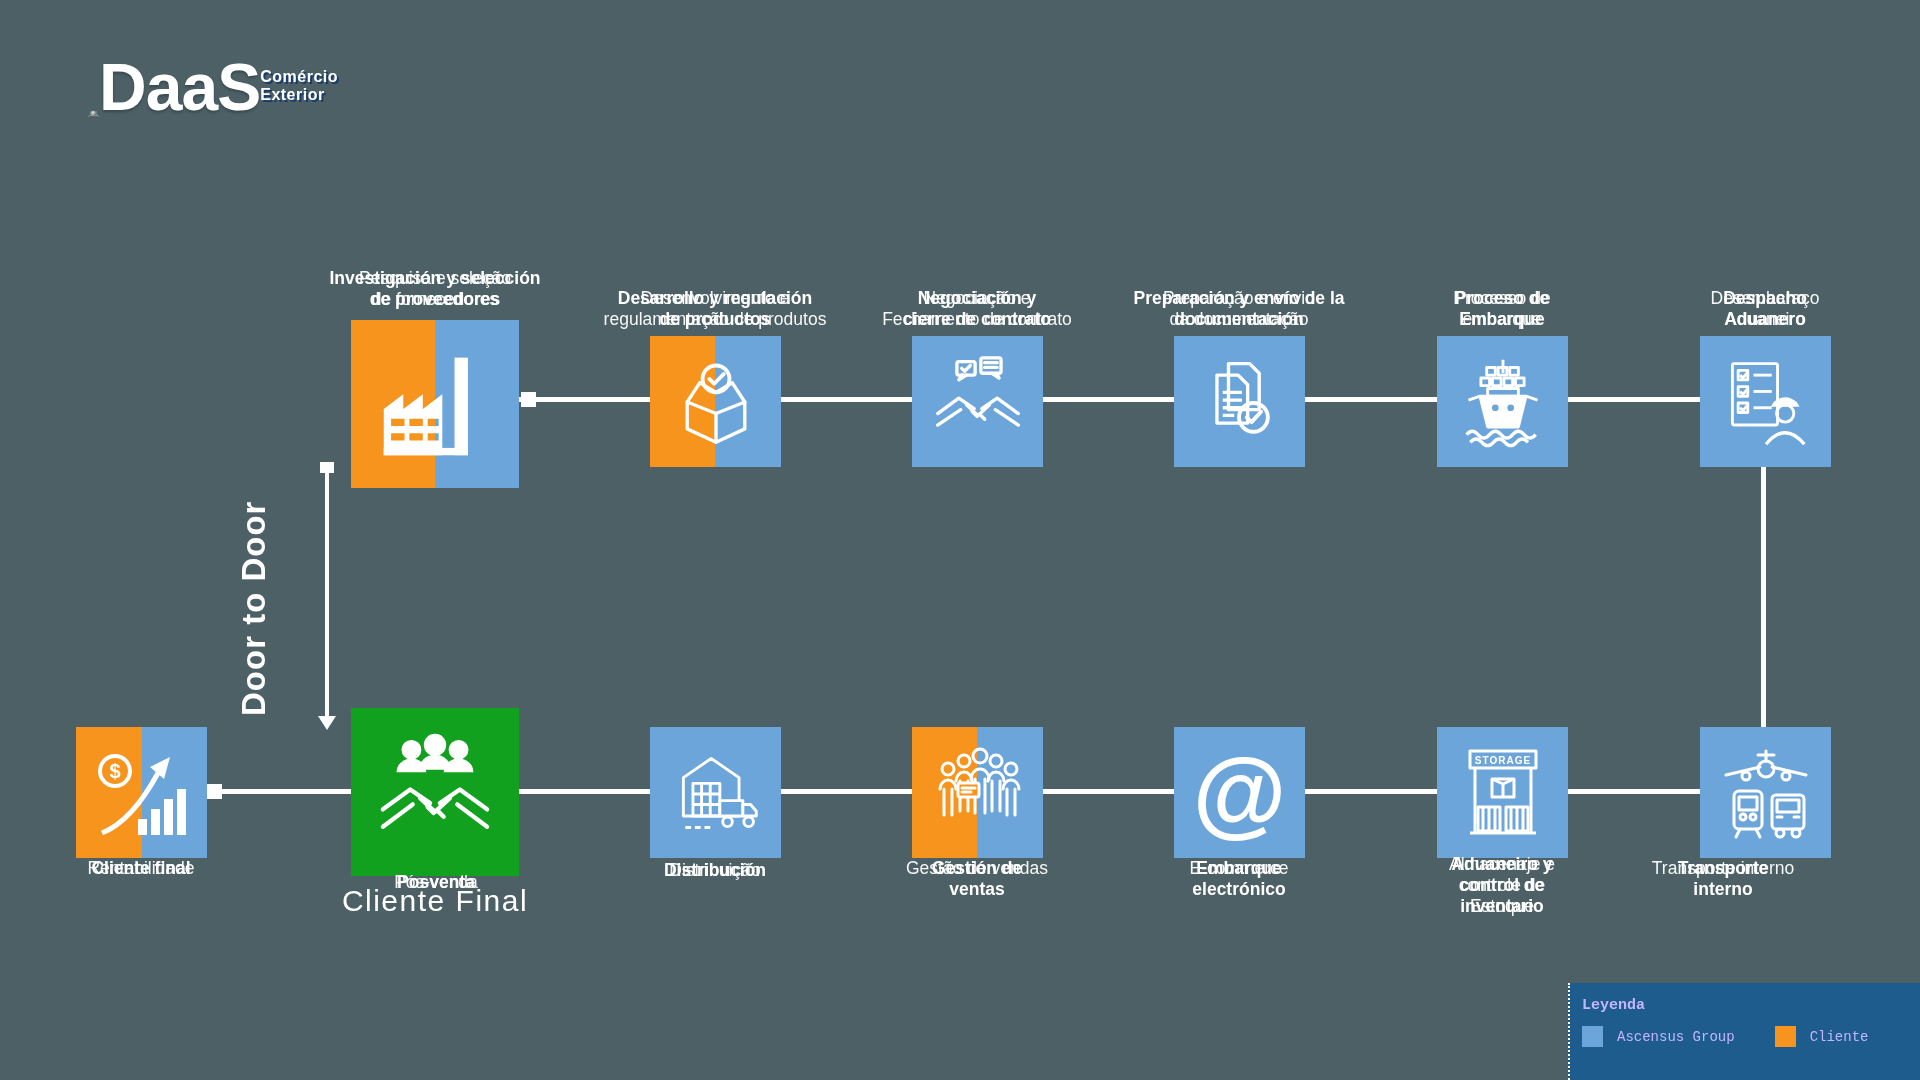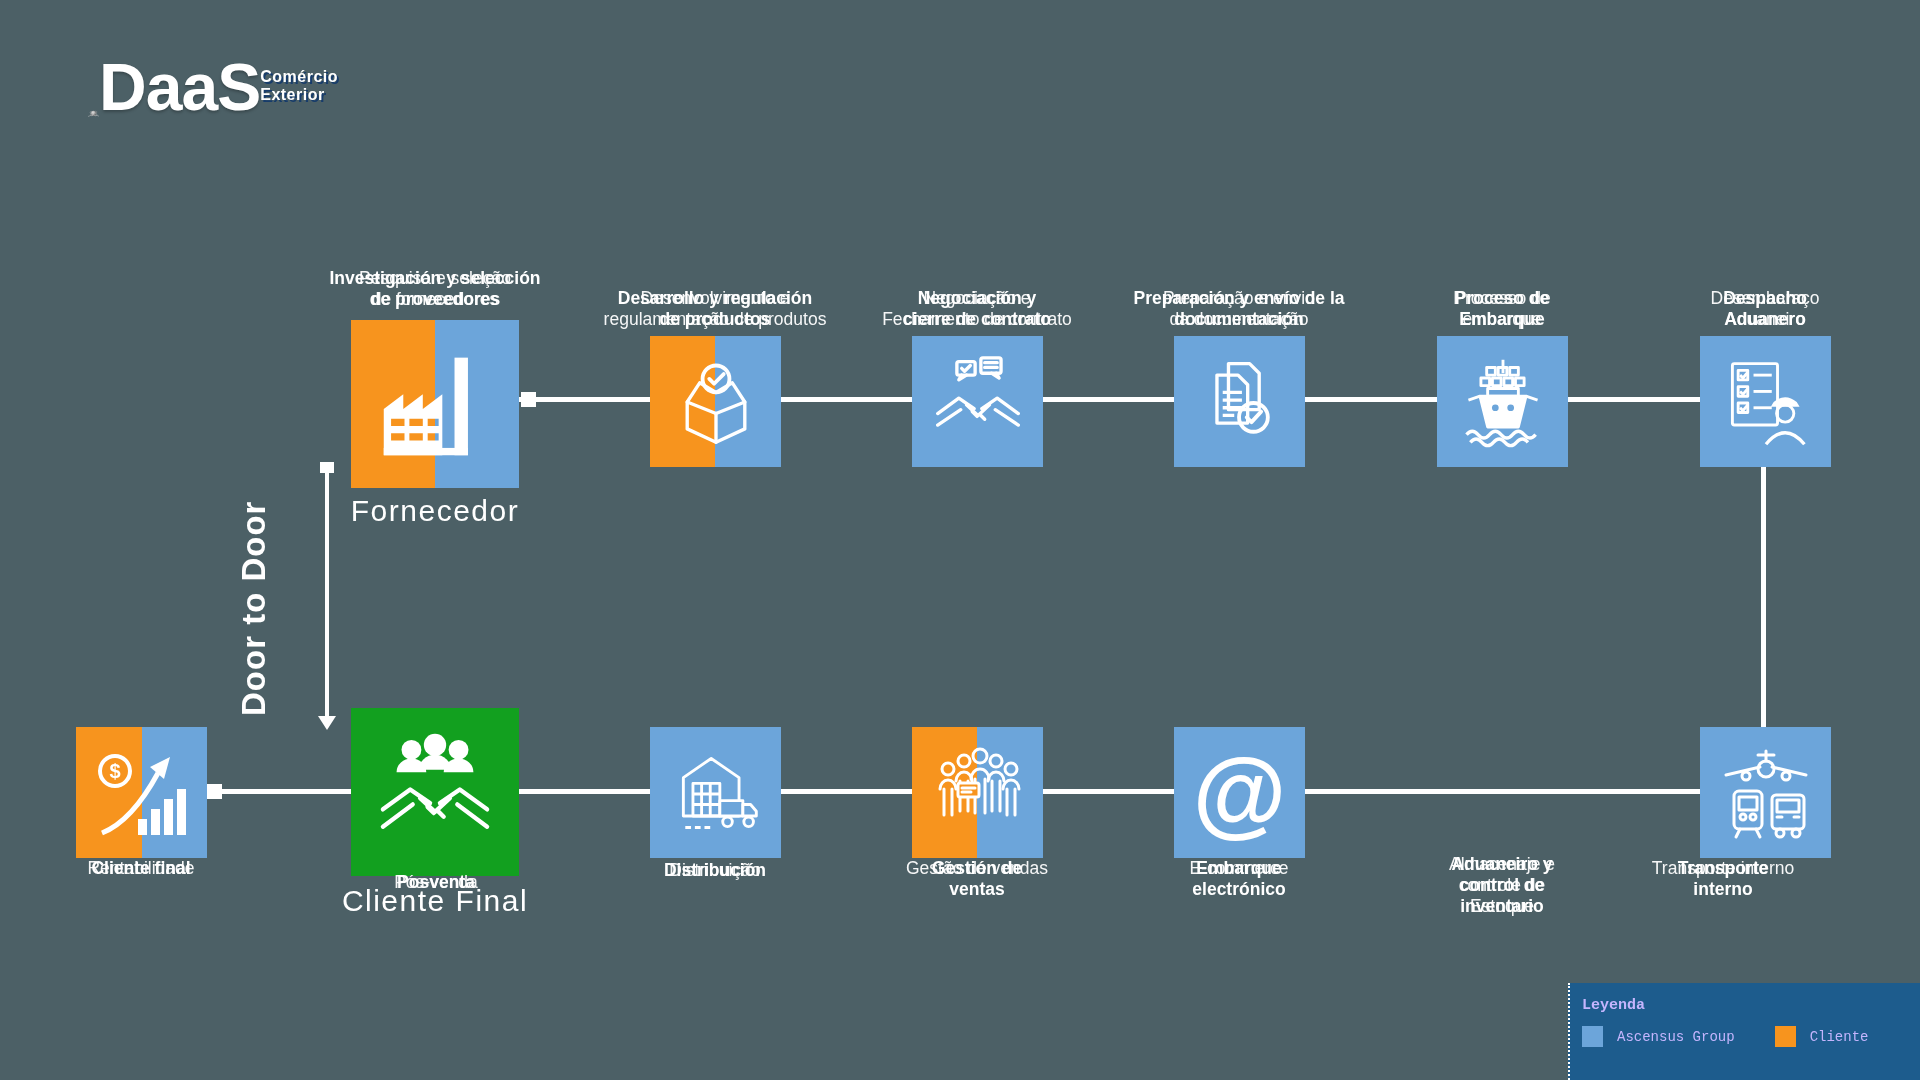--- a/index.html
+++ b/index.html
@@ -99,21 +99,20 @@
   </div>
   <div class="square sq-split" style="left:351px;top:320px;width:168px;height:168px;">
     <svg width="122" height="122" viewBox="0 0 100 100">
       <rect x="66" y="12" width="11" height="80" fill="#fff"></rect>
       <path fill="#fff" fill-rule="evenodd" d="M8,92 V54 L24,42 V54 L40,42 V54 L56,42 V92 Z
         M14,62 h11 v6 h-11 Z M29,62 h11 v6 h-11 Z M44,62 h9 v6 h-9 Z
         M14,74 h11 v6 h-11 Z M29,74 h11 v6 h-11 Z M44,74 h9 v6 h-9 Z"></path>
       <rect x="8" y="86" width="69" height="6" fill="#fff"></rect>
     </svg>
   </div>
-  <div class="row-title" style="left:285px;top:494px;">Fornecedor</div>
 
   <div class="lbl lbl-top" style="left:565px;top:276px;">
     <span class="layer pt">Desenvolvimento e
 regulamentação de produtos</span>
     <span class="layer es">Desarrollo y regulación
 de productos</span>
   </div>
   <div class="square sq-split" style="left:650px;top:336px;width:131px;height:131px;">
     <svg width="96" height="96" viewBox="0 0 100 100" fill="none" stroke="#fff" stroke-width="3.5" stroke-linejoin="round" stroke-linecap="round">
       <path d="M20,50 L50,62 L80,50 L80,78 L50,92 L20,78 Z"></path>
@@ -291,20 +290,34 @@
 
   <div class="square sq-blue" style="left:1174px;top:727px;width:131px;height:131px;">
     <div class="at">@</div>
   </div>
   <div class="lbl lbl-bot" style="left:1089px;top:858px;">
     <span class="layer pt">E-commerce</span>
     <span class="layer es">Embarque
 electrónico</span>
   </div>
 
+  <div class="square sq-blue" style="left:1437px;top:727px;width:131px;height:131px;">
+    <svg width="100" height="100" viewBox="0 0 100 100" fill="none" stroke="#fff" stroke-width="3" stroke-linejoin="round">
+      <rect x="17" y="8" width="66" height="17"></rect>
+      <text x="50" y="21" text-anchor="middle" font-size="10" font-weight="bold" letter-spacing="1" fill="#fff" stroke="none" font-family="Liberation Sans, sans-serif">STORAGE</text>
+      <path d="M22,25 V90 M78,25 V90"></path>
+      <rect x="39" y="36" width="22" height="18"></rect>
+      <path d="M39,36 l11,5 l11,-5 M50,41 V54"></path>
+      <rect x="25" y="64" width="22" height="24"></rect>
+        <path d="M30,64 v24 M36,64 v24 M42,64 v24"></path>
+      <rect x="53" y="64" width="22" height="24"></rect>
+        <path d="M58,64 v24 M64,64 v24 M70,64 v24"></path>
+      <path d="M17,90 H83"></path>
+    </svg>
+  </div>
   <div class="lbl lbl-bot" style="left:1352px;top:854px;">
     <span class="layer pt">Almacenaje e
 controle de
 Estoque</span>
     <span class="layer es">Aduaneiro y
 control de
 inventario</span>
   </div>
 
   <div class="square sq-blue" style="left:1700px;top:727px;width:131px;height:131px;">

